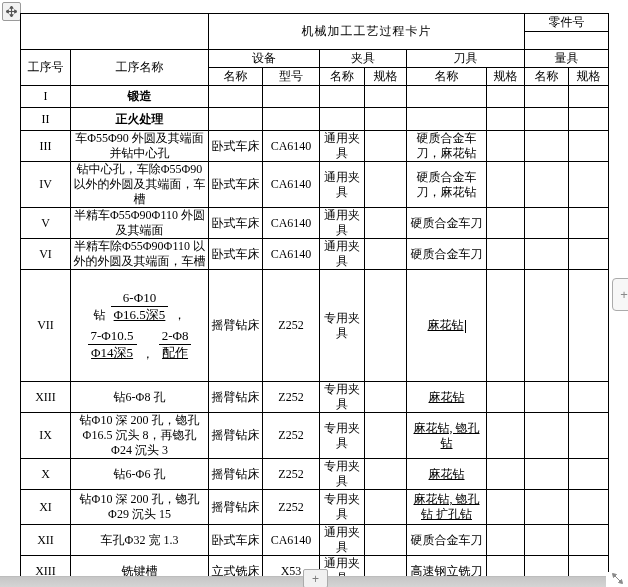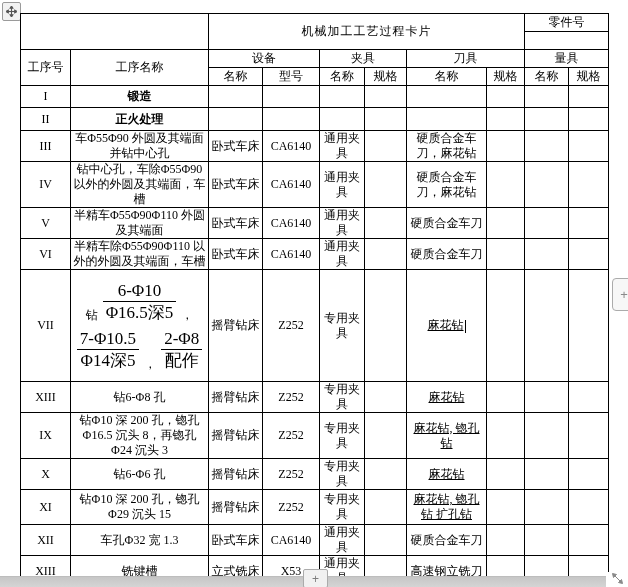--- a/index.html
+++ b/index.html
@@ -7,23 +7,23 @@
   #stage{position:relative;width:628px;height:587px;background:#fff;}
   table.card{position:absolute;left:20px;top:13px;width:588px;border-collapse:collapse;table-layout:fixed;}
   table.card td{border:1px solid #000;padding:0 2px;vertical-align:middle;text-align:center;
     font-size:12px;line-height:1.25;overflow:hidden;}
   td.title{font-size:17px;letter-spacing:1px;}
   td.gh{font-size:12px;}
   td.name-col{font-size:13px;}
   td.al{text-align:left;padding-left:3px;}
   td.ind{text-align:left;padding-left:36px;font-weight:bold;}
   td.tool-l{text-align:left;padding-left:6px;text-decoration:underline;}
-  .frac{display:inline-block;vertical-align:middle;text-align:center;font-size:17px;}
+  .frac{display:inline-block;vertical-align:middle;text-align:center;font-size:13px;}
   .frac .num{display:block;border-bottom:1px solid #000;padding:0 3px;}
-  .frac .den{display:block;padding:0 3px;}
+  .frac .den{display:block;padding:0 3px;text-decoration:underline;}
   .fline{margin:5px 0;}
   .fline .sep{display:inline-block;vertical-align:bottom;margin:0 2px;}
   .caret{display:inline-block;width:1px;height:13px;background:#000;vertical-align:middle;margin-left:1px;}
   
   #move-handle{position:absolute;left:2px;top:2px;width:17px;height:17px;background:#f2f2f2;
     border:1px solid #9a9a9a;border-radius:2px;display:flex;align-items:center;justify-content:center;}
   #add-col-btn{position:absolute;left:612px;top:278px;width:22px;height:31px;background:#f7f7f7;
     border:1px solid #ababab;border-radius:4px;color:#8a8a8a;font-size:13px;
     display:flex;align-items:center;justify-content:center;font-family:"Liberation Sans",sans-serif;}
   #h-scrollbar{position:absolute;left:0;top:576px;width:606px;height:11px;

